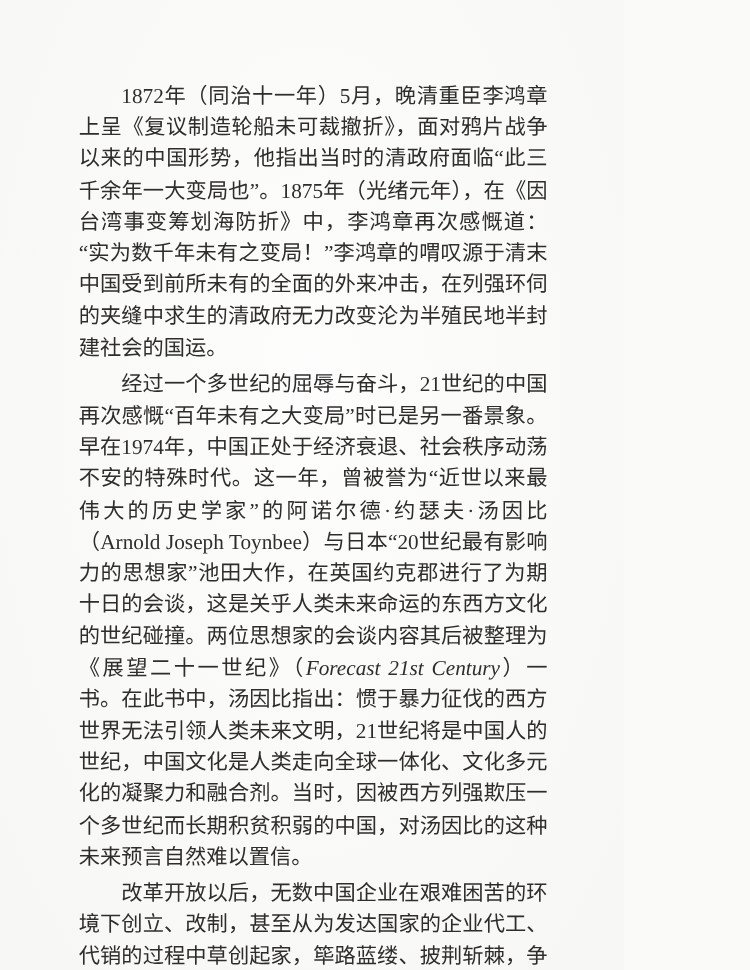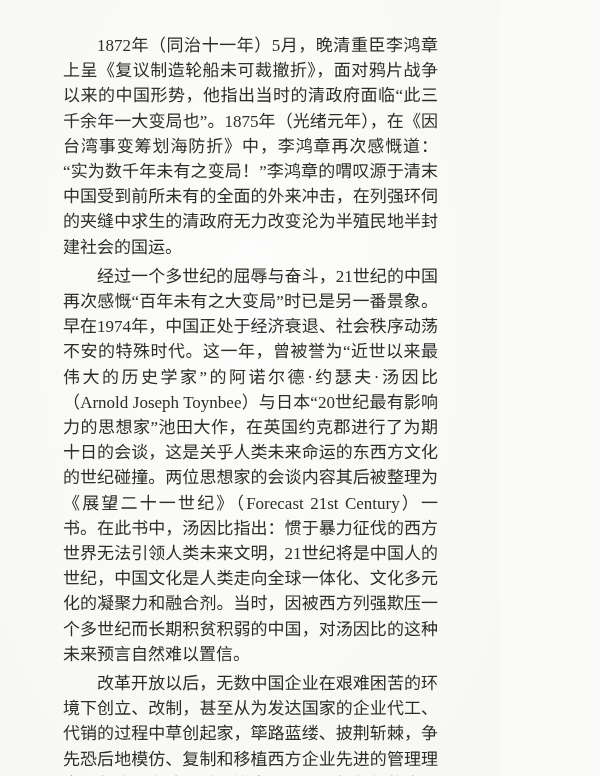--- a/index.html
+++ b/index.html
@@ -9,38 +9,39 @@
   body {
     width: 600px;
     height: 776px;
     overflow: hidden;
     background: #fafaf8;
   }
   .page {
     box-sizing: border-box;
     width: 499px;
     height: 776px;
-    padding: 33px 61px 0 63px;
+    padding: 64px 61px 0 63px;
     background:
       radial-gradient(ellipse at 50% 40%, rgba(255,255,255,0.6), rgba(0,0,0,0.012) 90%),
       #fafaf8;
   }
   .text-block {
     font-family: "Liberation Serif", "DejaVu Serif", serif;
     font-size: 17px;
     line-height: 25.2px;
     color: #2e2d2b;
     text-align: justify;
     text-justify: inter-character;
   }
   p.para {
     margin: 0 0 4px 0;
     text-indent: 2em;
   }
   .run-italic {
+    font-style: italic;
   }
 </style>
 </head>
 <body>
 
 <div class="page">
   <div class="text-block" id="paragraphs" style="color: rgb(46, 45, 43);">
       <p class="para"><span class="run-normal">1872年（同治十一年）5月，晚清重臣李鸿章上呈《复议制造轮船未可裁撤折》，面对鸦片战争以来的中国形势，他指出当时的清政府面临“此三千余年一大变局也”。1875年（光绪元年），在《因台湾事变筹划海防折》中，李鸿章再次感慨道：“实为数千年未有之变局！”李鸿章的喟叹源于清末中国受到前所未有的全面的外来冲击，在列强环伺的夹缝中求生的清政府无力改变沦为半殖民地半封建社会的国运。</span></p>
       <p class="para"><span class="run-normal">经过一个多世纪的屈辱与奋斗，21世纪的中国再次感慨“百年未有之大变局”时已是另一番景象。早在1974年，中国正处于经济衰退、社会秩序动荡不安的特殊时代。这一年，曾被誉为“近世以来最伟大的历史学家”的阿诺尔德·约瑟夫·汤因比（Arnold Joseph Toynbee）与日本“20世纪最有影响力的思想家”池田大作，在英国约克郡进行了为期十日的会谈，这是关乎人类未来命运的东西方文化的世纪碰撞。两位思想家的会谈内容其后被整理为《展望二十一世纪》（</span><span class="run-italic">Forecast 21st Century</span><span class="run-normal">）一书。在此书中，汤因比指出：惯于暴力征伐的西方世界无法引领人类未来文明，21世纪将是中国人的世纪，中国文化是人类走向全球一体化、文化多元化的凝聚力和融合剂。当时，因被西方列强欺压一个多世纪而长期积贫积弱的中国，对汤因比的这种未来预言自然难以置信。</span></p>
       <p class="para"><span class="run-normal">改革开放以后，无数中国企业在艰难困苦的环境下创立、改制，甚至从为发达国家的企业代工、代销的过程中草创起家，筚路蓝缕、披荆斩棘，争先恐后地模仿、复制和移植西方企业先进的管理理念、制度和方法，并以锐意进取、开拓创新的企业家精神不断创造着一个个后者居上，甚至并购国际行业巨头的发展奇迹，成为中国经济腾飞和国家崛起的一股核心力量。2019年7月，在财富中文网发布的世界500强企业排行榜里，中国上榜公司数量连续第16年增长，已达到129家，历史上首次超过美国（121家）而居世界第1位。中国共产党第十九次全国代表大会报告指出：“经过长期努力，中国特色社会主义进入了新时代，这是我国发展新的历史方位……全党必须高举中国特色社会主义伟大旗帜，牢固树立中国特色社会主义道路自信、理论自信、制度自信、文化自</span></p>

